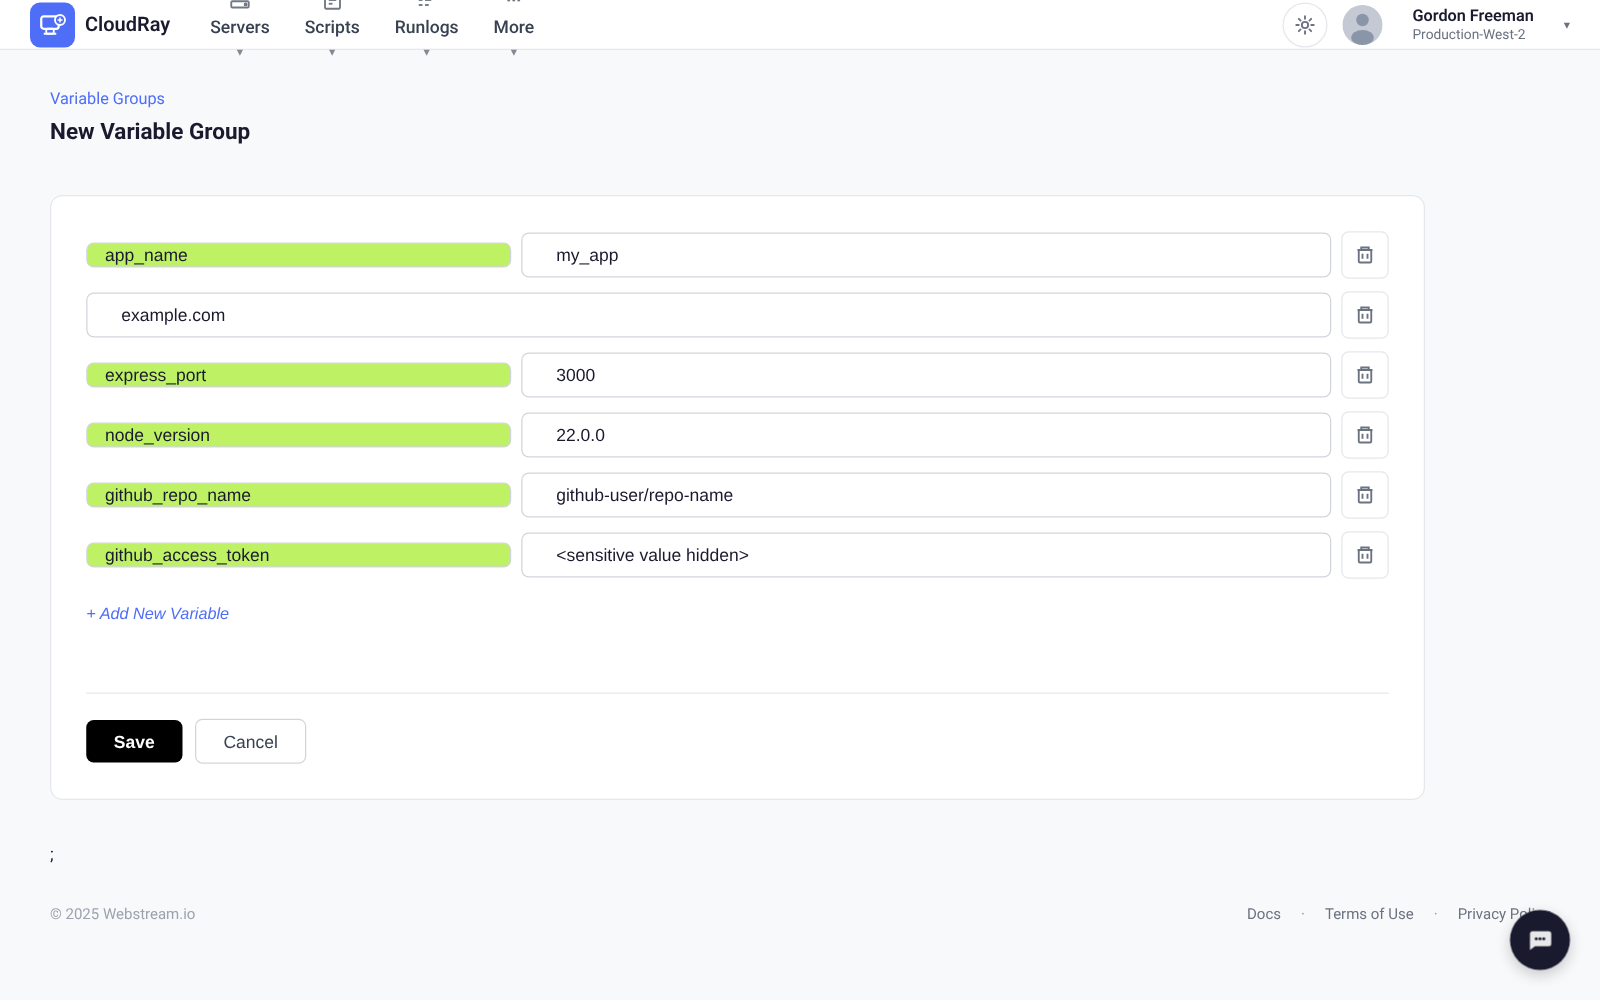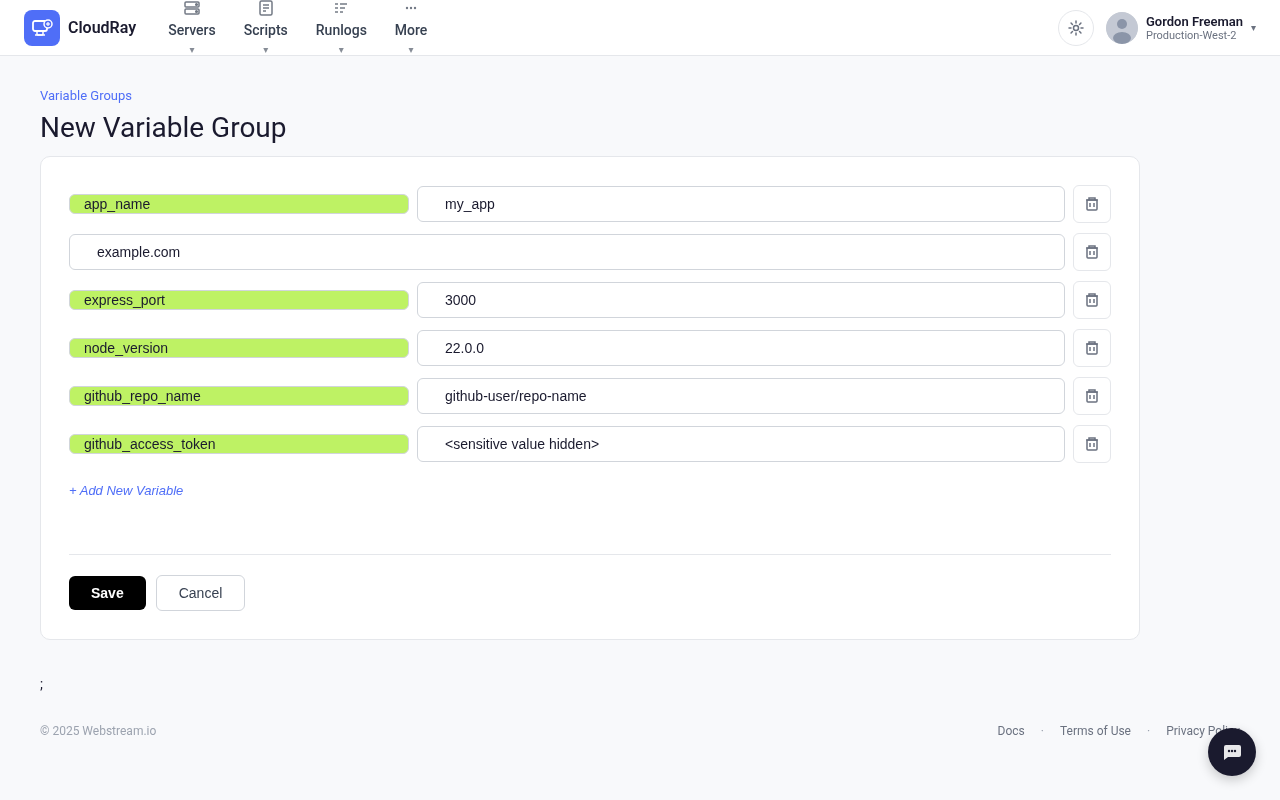--- a/index.html
+++ b/index.html
@@ -11,21 +11,21 @@
       min-height: 800px;
     }
 
     
     .navbar {
       display: flex;
       align-items: center;
       background: #fff;
       border-bottom: 1px solid #e5e7eb;
       padding: 0 24px;
-      height: 56px;
+      height: 40px;
       gap: 4px;
     }
     .navbar-logo {
       display: flex;
       align-items: center;
       gap: 8px;
       margin-right: 16px;
       text-decoration: none;
     }
     .logo-icon {
@@ -82,21 +82,21 @@
       display: flex;
       align-items: center;
       justify-content: center;
       cursor: pointer;
       color: #6b7280;
       font-size: 16px;
     }
     .user-info {
       display: flex;
       align-items: center;
-      gap: 8px;
+      gap: 24px;
       cursor: pointer;
     }
     .avatar {
       width: 32px;
       height: 32px;
       border-radius: 50%;
       background: #d1d5db;
       display: flex;
       align-items: center;
       justify-content: center;
@@ -111,24 +111,24 @@
       padding: 32px 40px;
       max-width: 1280px;
     }
     .breadcrumb {
       font-size: 13px;
       color: #4f6ef7;
       margin-bottom: 8px;
       cursor: pointer;
     }
     .page-title {
-      font-size: 28px;
-      font-weight: 400;
-      color: #1a1a2e;
-      margin-bottom: 12px;
+      font-size: 18px;
+      font-weight: 700;
+      color: #1a1a2e;
+      margin-bottom: 40px;
     }
 
     
     .form-card {
       background: #fff;
       border: 1px solid #e5e7eb;
       border-radius: 10px;
       padding: 28px;
       max-width: 1100px;
     }

